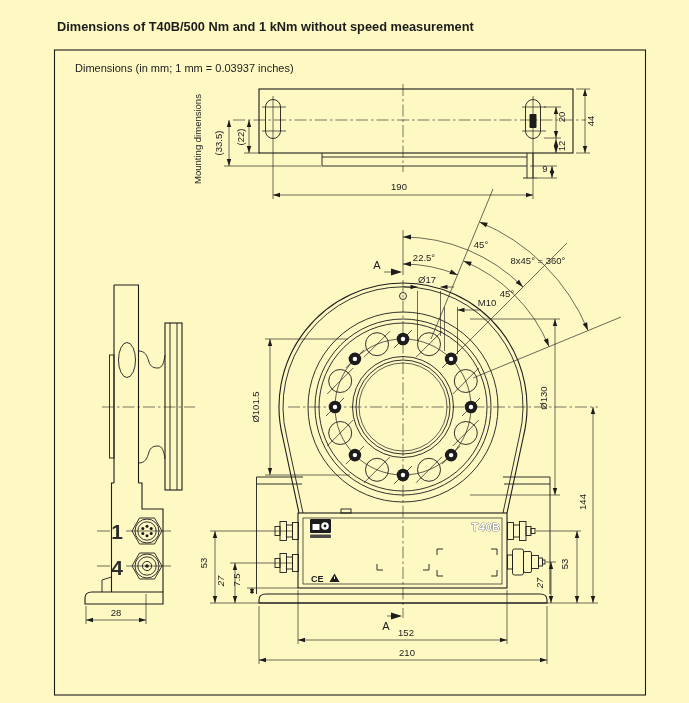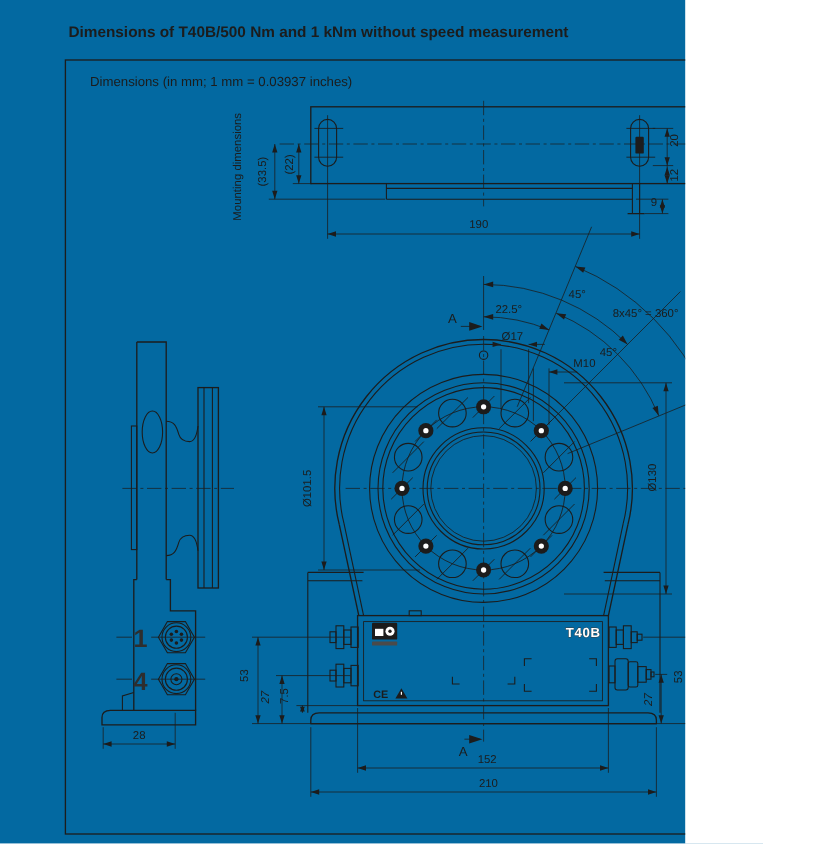--- a/index.html
+++ b/index.html
@@ -1,16 +1,16 @@
 <!DOCTYPE html>
 <html><head>
 <meta charset="utf-8">
 <style>
   html,body{margin:0;padding:0;background:#ffffff;}
-  .page{position:relative;width:571px;height:703px;background:#0369a1;overflow:hidden;}
+  .page{position:relative;width:689px;height:703px;background:#fef9c3;overflow:hidden;}
   svg{position:absolute;left:0;top:0;}
   text{font-family:"Liberation Sans","DejaVu Sans",sans-serif;fill:#1c1c1c;}
   .title{font-size:12.8px;font-weight:bold;}
   .note{font-size:11px;}
   .dt{font-size:9.5px;}
   .sec{font-size:11px;}
   .it{font-style:italic;}
   .conn-num{font-size:21px;font-weight:bold;fill:#2e2e2e;}
   .model{font-size:11px;font-weight:bold;fill:#ffffff;stroke:#3c3c3c;stroke-width:0.7;paint-order:stroke;letter-spacing:0.5px;}
   .ce{font-size:9px;font-weight:bold;}

